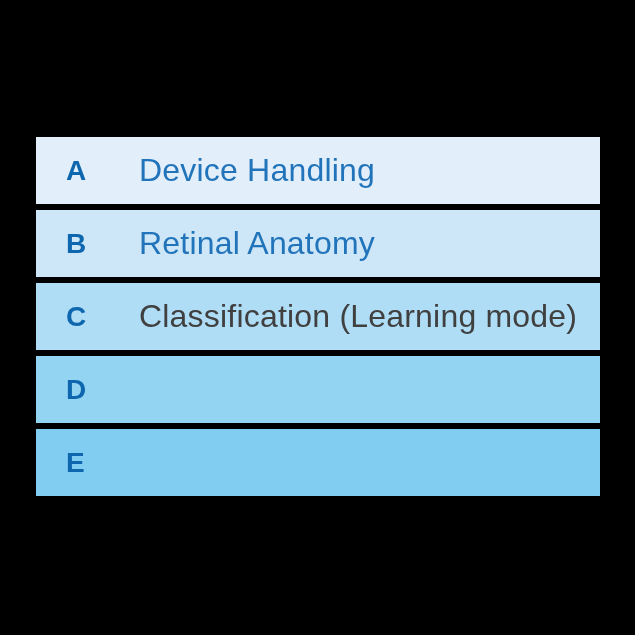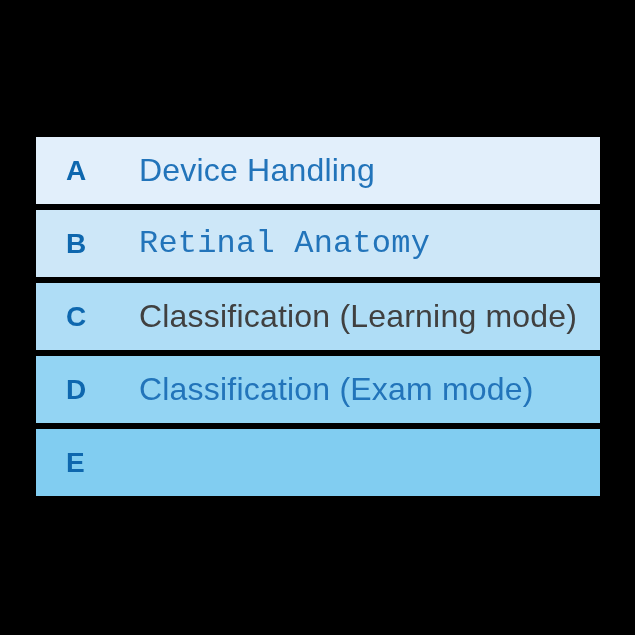--- a/index.html
+++ b/index.html
@@ -47,26 +47,25 @@
 </head>
 <body style="background: rgb(0, 0, 0);">
 
 <div id="menu">
   <div class="menu-row" style="background: rgb(226, 239, 251);">
     <span class="row-letter" style="color: rgb(14, 103, 174);">A</span>
     <span class="row-label" style="color: rgb(34, 116, 186);">Device Handling</span>
   </div>
   <div class="menu-row" style="background: rgb(205, 231, 248);">
     <span class="row-letter" style="color: rgb(14, 103, 174);">B</span>
-    <span class="row-label" style="color: rgb(34, 116, 186); font-family: Liberation Mono, monospace;">Retinal Anatomy</span>
+    <span class="row-label" style="color: rgb(34, 116, 186);">Retinal Anatomy</span>
   </div>
   <div class="menu-row" style="background: rgb(175, 221, 246);">
     <span class="row-letter" style="color: rgb(14, 103, 174);">C</span>
     <span class="row-label" style="color: #404040;">Classification (Learning mode)</span>
   </div>
   <div class="menu-row" style="background: rgb(147, 212, 243);">
     <span class="row-letter" style="color: rgb(14, 103, 174);">D</span>
-    <span class="row-label" style="color: rgb(34, 116, 186);">Classification (Exam mode)</span>
   </div>
   <div class="menu-row" style="background: rgb(129, 205, 241);">
     <span class="row-letter" style="color: rgb(14, 103, 174);">E</span>
   </div>
 </div>
 
 </body></html>

